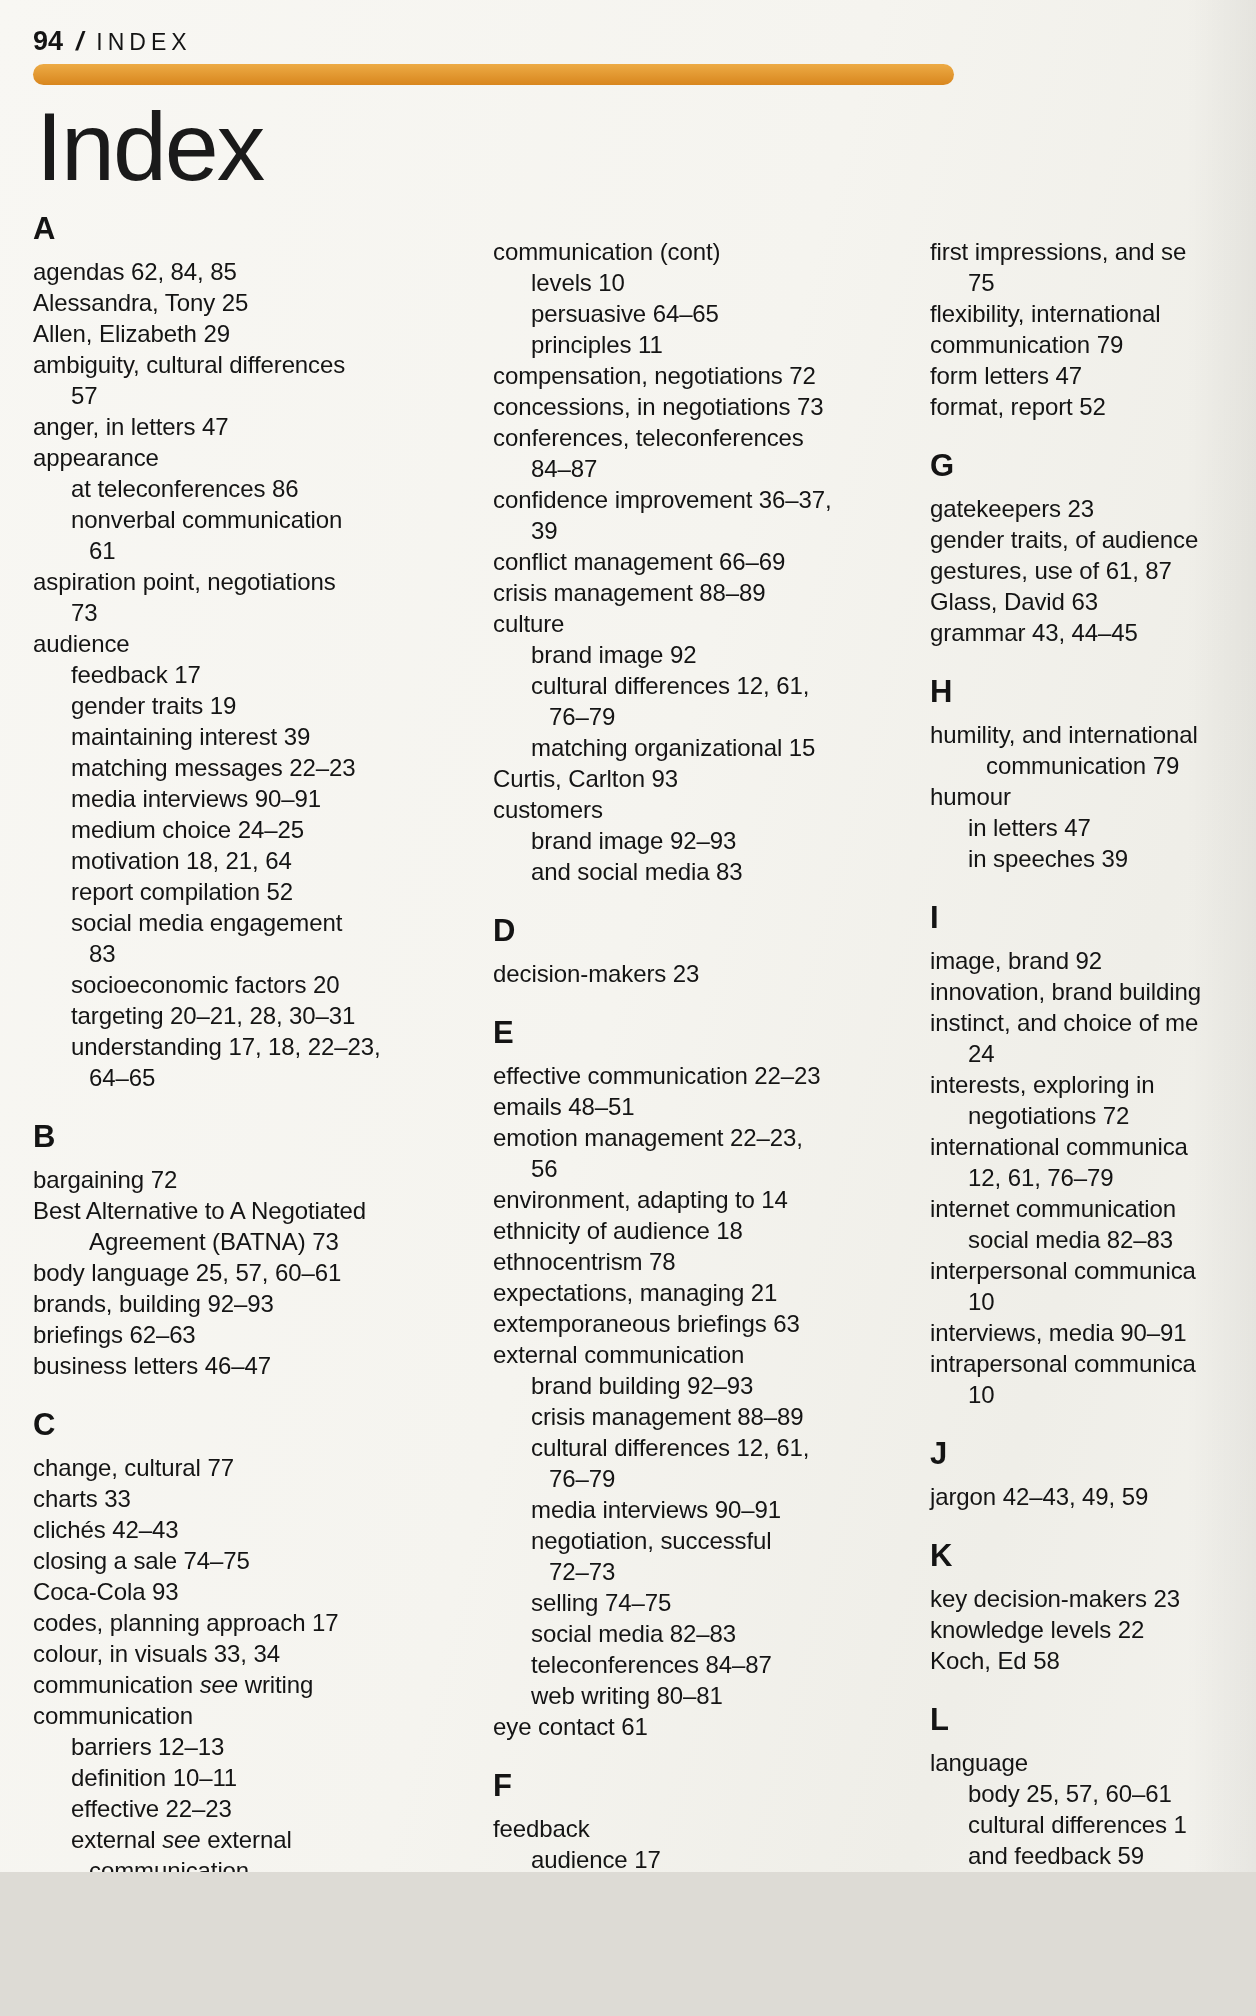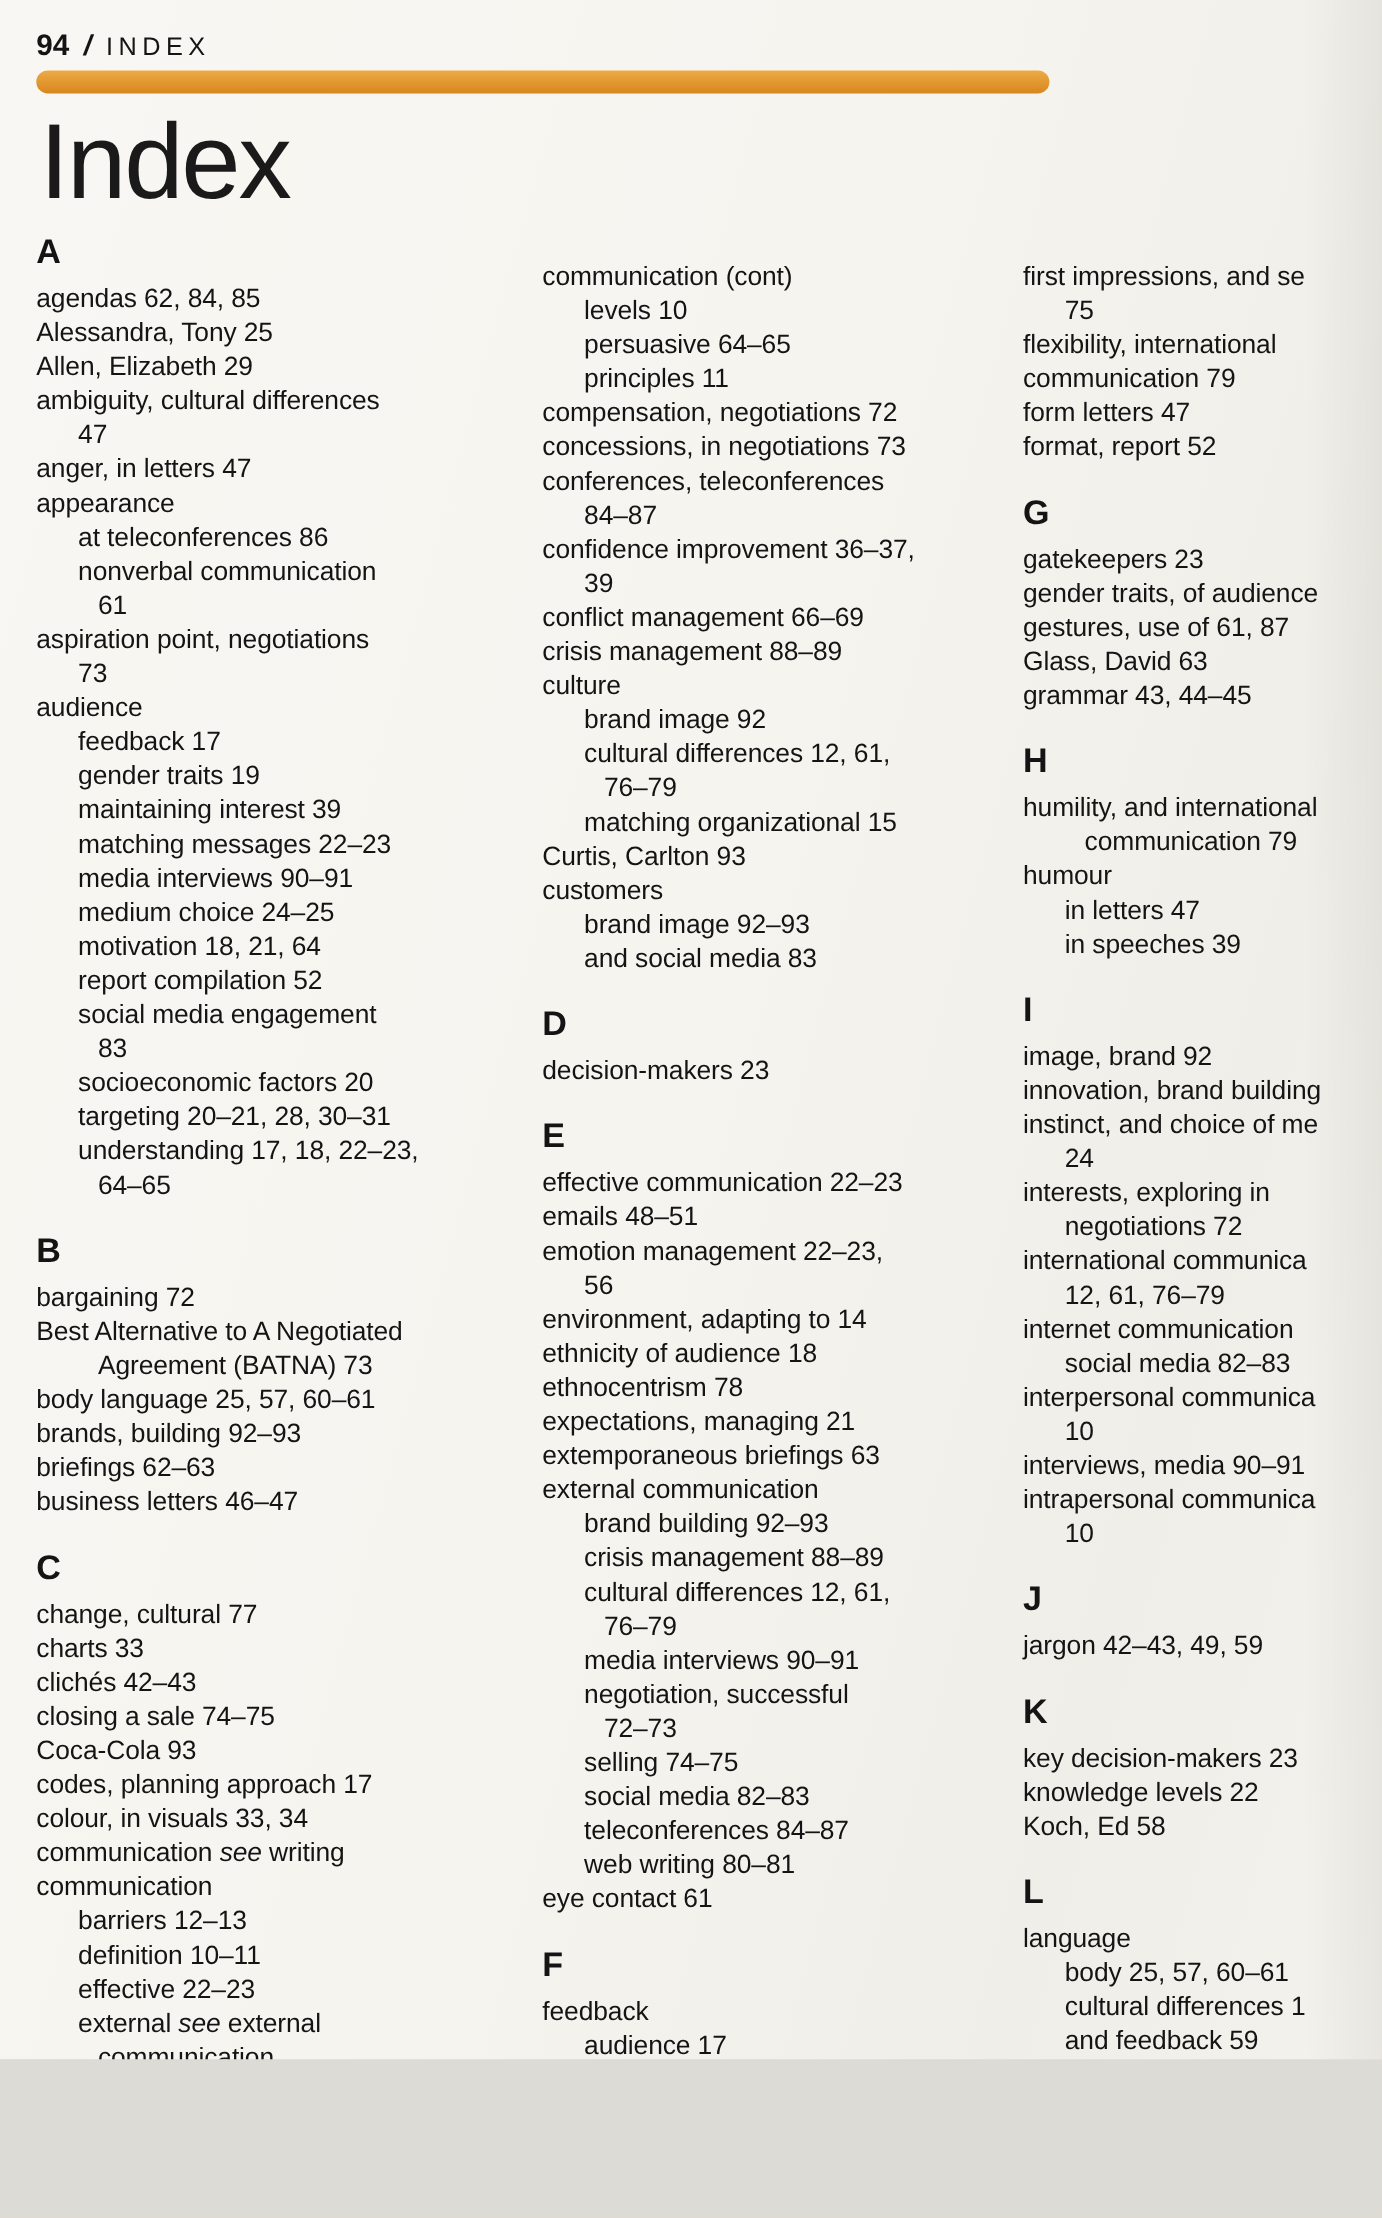--- a/index.html
+++ b/index.html
@@ -66,21 +66,21 @@
   <h1 class="title">Index</h1>
 
   <main>
     <section class="col col1">
         <div class="block">
           <div class="letter">A</div>
           <div class="ln i0">agendas  62, 84, 85</div>
           <div class="ln i0">Alessandra, Tony  25</div>
           <div class="ln i0">Allen, Elizabeth  29</div>
           <div class="ln i0">ambiguity, cultural differences</div>
-          <div class="ln i1">47</div>
+          <div class="ln i1">57</div>
           <div class="ln i0">anger, in letters  47</div>
           <div class="ln i0">appearance</div>
           <div class="ln i1">at teleconferences  86</div>
           <div class="ln i1">nonverbal communication</div>
           <div class="ln i2">61</div>
           <div class="ln i0">aspiration point, negotiations</div>
           <div class="ln i1">73</div>
           <div class="ln i0">audience</div>
           <div class="ln i1">feedback  17</div>
           <div class="ln i1">gender traits  19</div>

